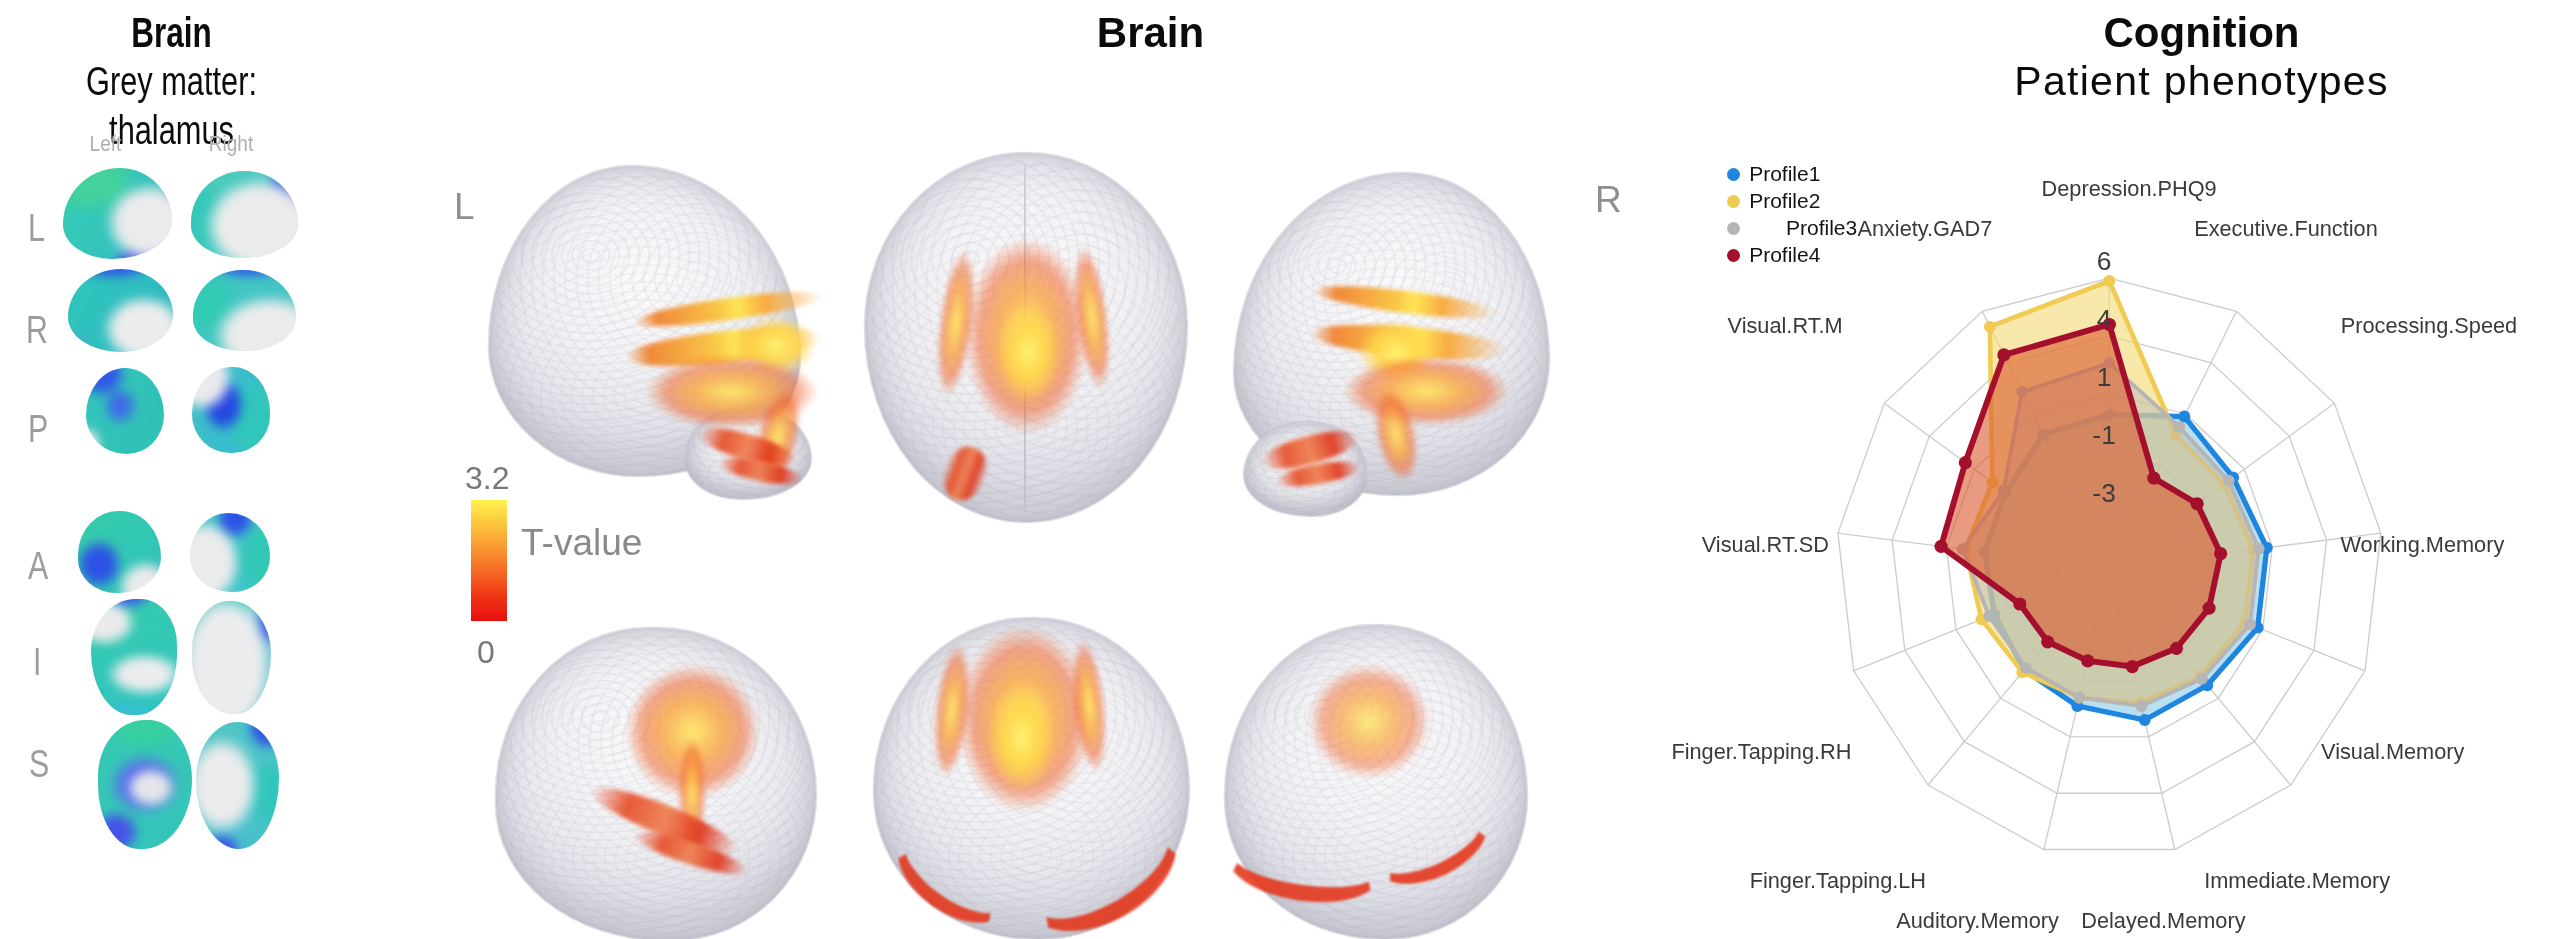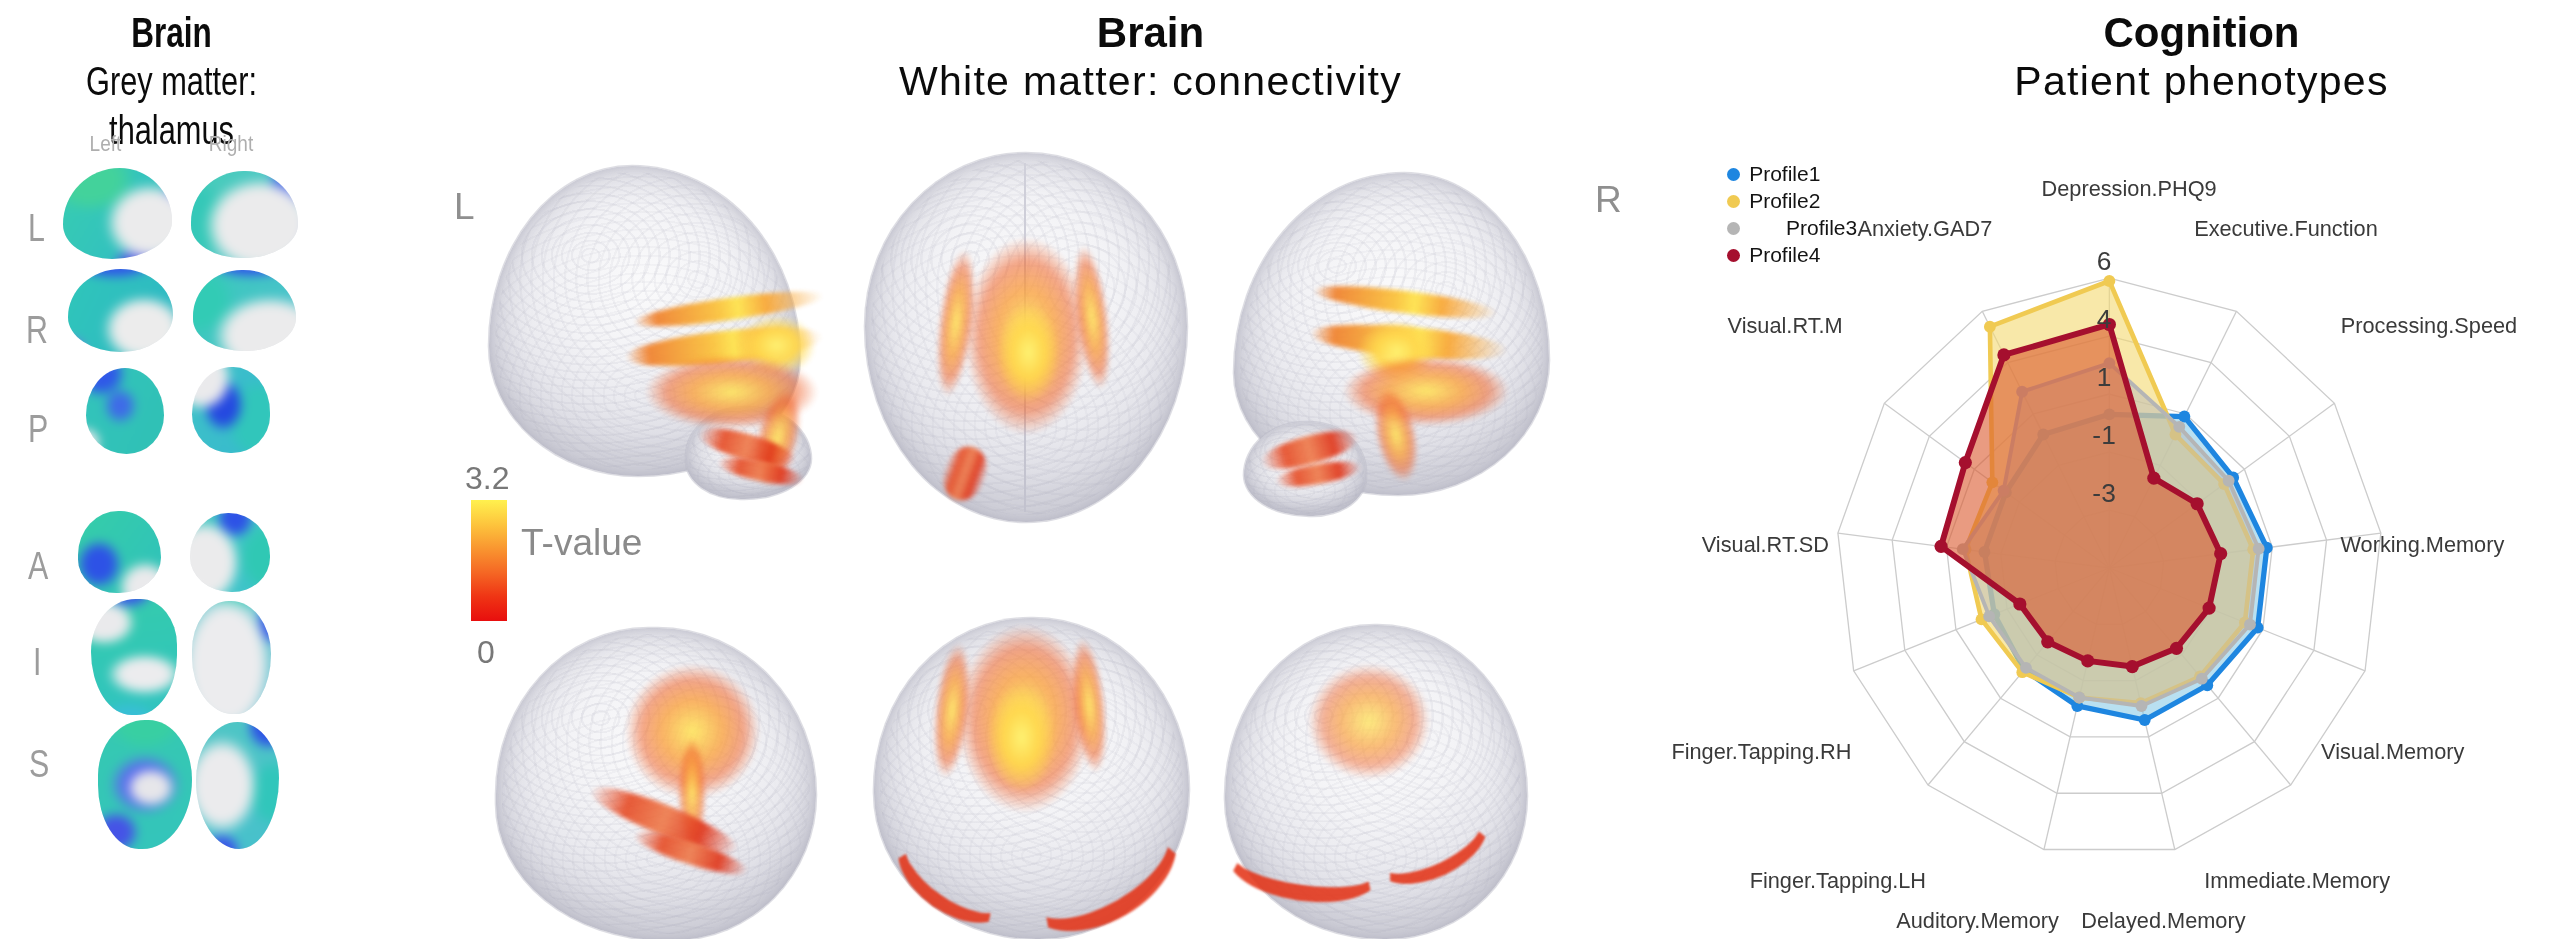--- a/index.html
+++ b/index.html
@@ -117,21 +117,20 @@
   </div>
 <div class="th tb11" style="left:98px;top:720px;width:94px;height:129px;">
     <i></i>
   </div>
 <div class="th tb12" style="left:196px;top:722px;width:83px;height:127px;">
     <i></i>
   </div>
 
 <div class="ptitle" style="left:689px;top:8px;width:923px;">
   <span class="l1">Brain</span>
-  <span class="l2">White matter: connectivity</span>
 </div>
 <div class="marker" style="left:454px;top:186px;">L</div>
 <div class="marker" style="left:1595px;top:179px;">R</div>
 
 <div class="cbar-num" style="left:465px;top:460px;">3.2</div>
 <div id="cbar" style="background: linear-gradient(rgb(255, 241, 78), rgb(253, 197, 61), rgb(249, 150, 48), rgb(245, 103, 36), rgb(239, 52, 20), rgb(232, 14, 14));"></div>
 <div class="cbar-num" style="left:477px;top:634px;">0</div>
 <div class="cbar-title" style="left:521px;top:522px;">T-value</div>
 
 <div class="shell" style="left:489px;top:166px;width:311px;height:310px;border-radius:46% 54% 52% 48% / 58% 62% 38% 42%;"></div>

